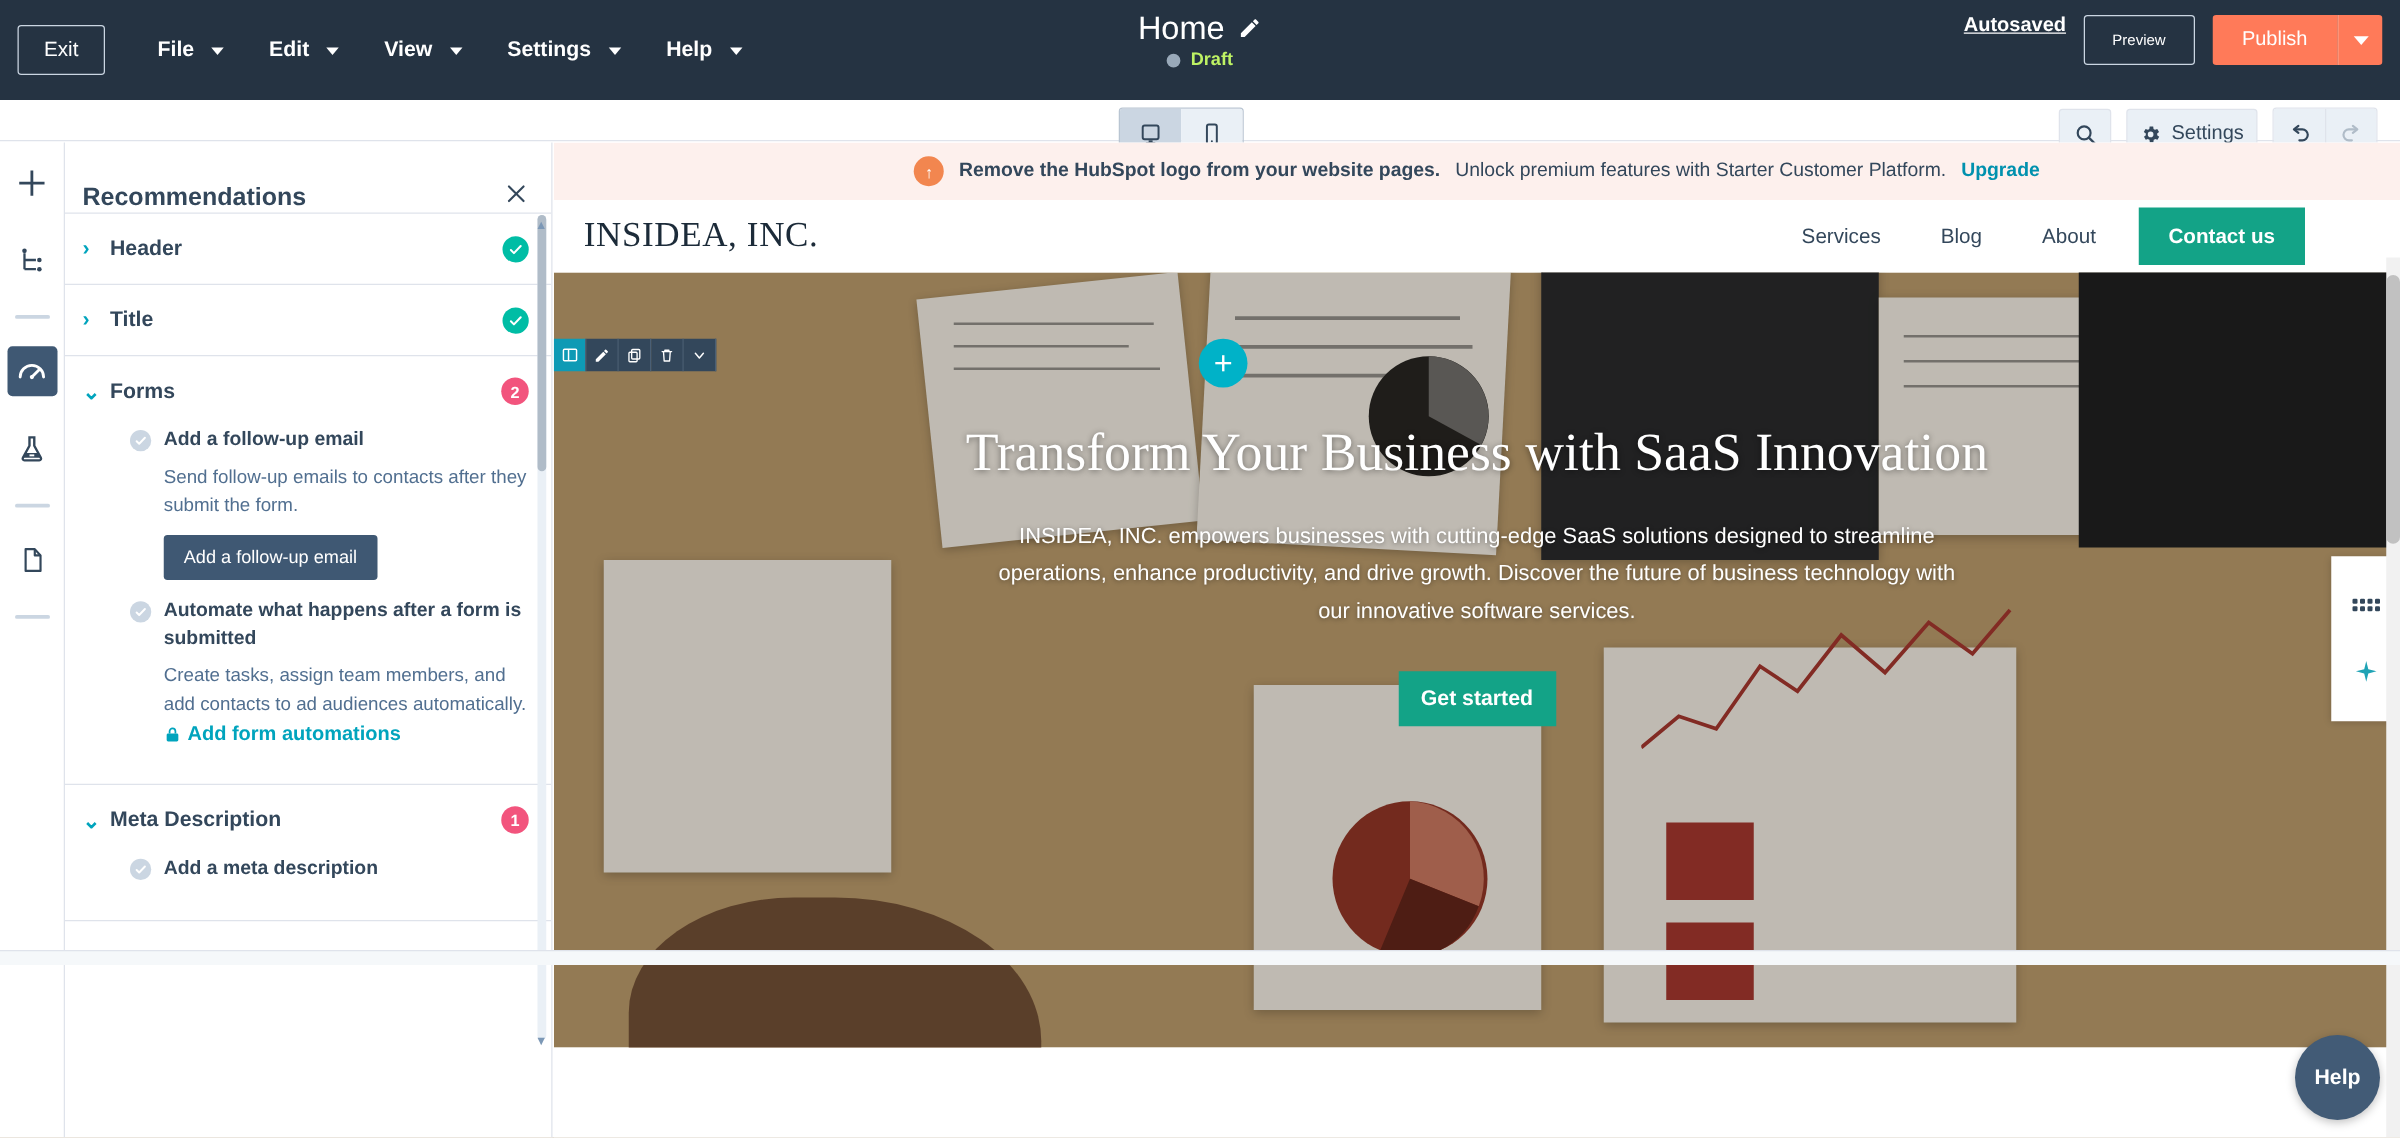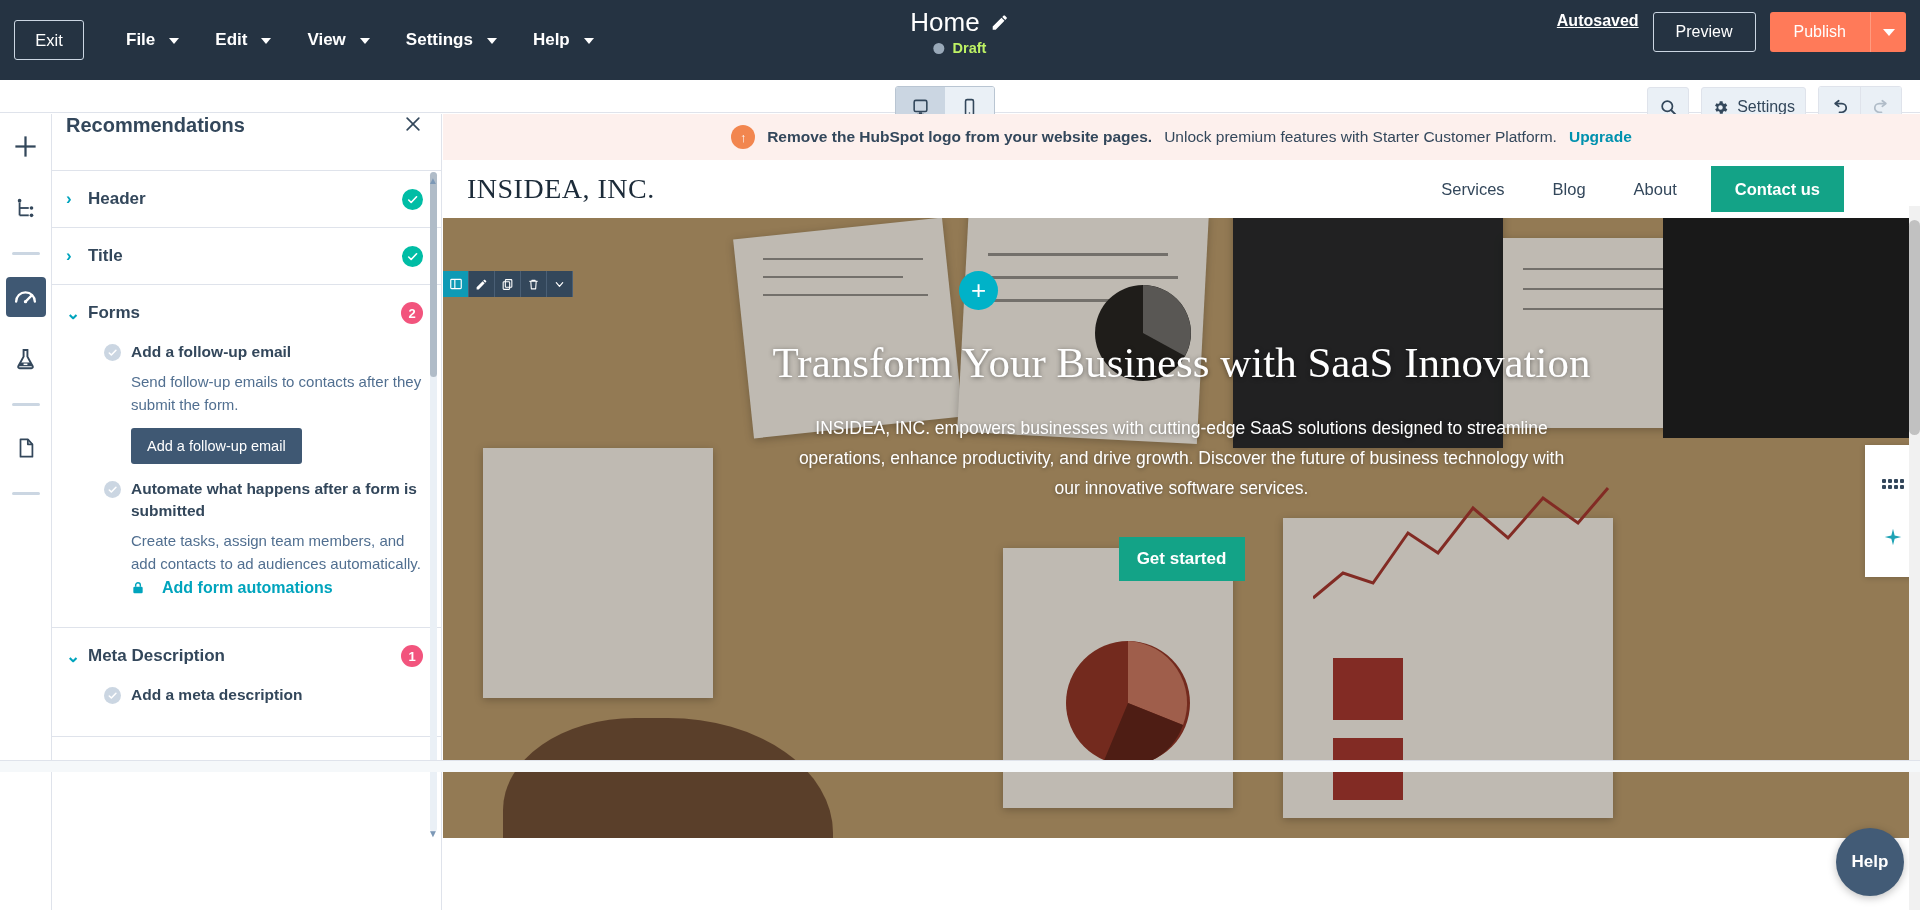--- a/index.html
+++ b/index.html
@@ -49,21 +49,21 @@
   .topright {
     position: absolute; right: 14px; top: 12px; height: 80px;
     display: flex; align-items: flex-start; gap: 14px;
   }
   .autosaved {
     color: #fff; font-size: 16px; font-weight: 700;
     text-decoration: underline; cursor: pointer;
   }
   .preview-btn {
     height: 40px; padding: 0 22px; border: 1px solid #cbd6e2;
-    border-radius: 3px; color: #fff; font-size: 16px;
+    border-radius: 3px; color: #fff; font-size: 12px;
     display: flex; align-items: center; cursor: pointer; background: transparent;
   }
   .publish-group { display: flex; height: 40px; border-radius: 3px; overflow: hidden; }
   .publish-btn {
     background: #ff7a59; color: #fff; font-size: 16px;
     padding: 0 24px; display: flex; align-items: center; cursor: pointer;
     border: none;
   }
   .publish-caret {
     background: #ff7a59; width: 36px; display: flex;
@@ -122,21 +122,21 @@
   .rail-icon.active { background: #3f5873; color: #fff; }
   .rail-div { width: 28px; height: 3px; background: #cbd6e2; margin: 2px 0 22px; border-radius: 2px; }
 
   
   .rec-panel {
     position: absolute; top: 114px; left: 52px;
     width: 390px; height: 796px; background: #fff;
     border-right: 1px solid #dfe3eb; overflow: hidden;
   }
   .rec-head {
-    height: 57px; display: flex; align-items: flex-start;
+    height: 57px; display: flex; align-items: flex-end;
     justify-content: space-between; padding: 0 18px 0 14px;
     border-bottom: 1px solid #dfe3eb;
   }
   .rec-title { font-size: 20px; font-weight: 700; color: #33475b; }
   .rec-close { cursor: pointer; color: #33475b; }
   .rec-scroll { height: 739px; overflow: hidden; position: relative; }
   .rec-section {
     border-bottom: 1px solid #dfe3eb; padding: 0 18px 0 14px;
   }
   .rec-row {
@@ -168,21 +168,21 @@
   .item-desc {
     font-size: 15px; color: #516f90; line-height: 23px;
     margin: 7px 0 0 27px;
   }
   .dark-btn {
     margin: 12px 0 0 27px; background: #3f5873; color: #fff;
     font-size: 14.5px; padding: 10px 16px; border-radius: 3px;
     display: inline-block; cursor: pointer; border: none;
   }
   .lock-link {
-    margin: 4px 0 0 27px; display: flex; align-items: center; gap: 17px;
+    margin: 4px 0 0 27px; display: flex; align-items: center; gap: 5px;
     color: #00a4bd; font-size: 16px; font-weight: 700; cursor: pointer;
   }
   .panel-scrollbar {
     position: absolute; right: 4px; top: 58px; width: 7px; height: 660px;
     background: #eaf0f6; border-radius: 4px;
   }
   .panel-thumb {
     position: absolute; left: 0; top: 0; width: 7px; height: 205px;
     background: #b0bcc8; border-radius: 4px;
   }

